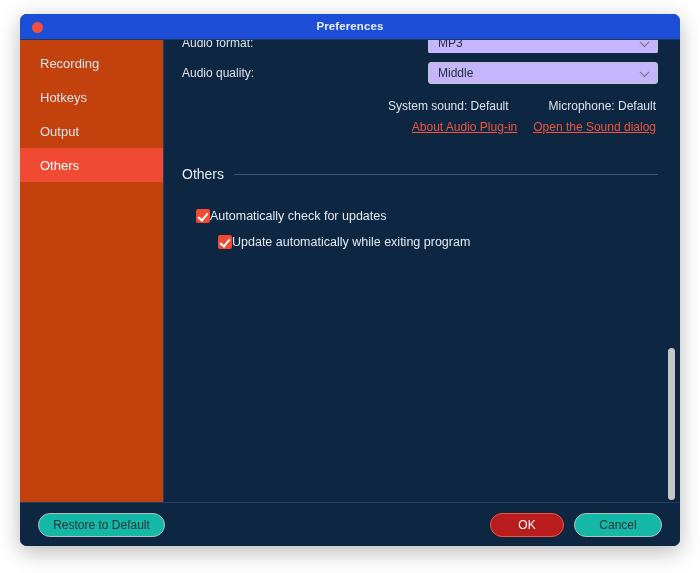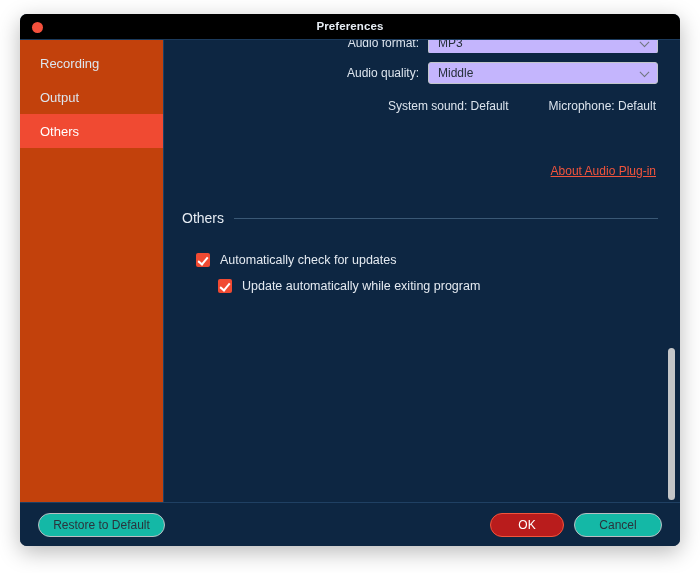--- a/index.html
+++ b/index.html
@@ -24,21 +24,21 @@
     box-shadow: 0 6px 22px rgba(0,0,0,0.28);
     display: flex;
     flex-direction: column;
   }
 
   
   #titlebar {
     position: relative;
     height: 26px;
     flex: 0 0 26px;
-    background: #000000;
+    background: #1d4ed8;
     border-bottom: 1px solid #1b3a5c;
   }
   #close-btn {
     position: absolute;
     left: 12px;
     top: 8px;
     width: 11px;
     height: 11px;
     border-radius: 50%;
     background: #f4503c;
@@ -90,21 +90,21 @@
   #content {
     position: absolute;
     inset: 0;
     padding: 0 22px 0 18px;
   }
 
   
   .form-row {
     display: flex;
     align-items: center;
-    justify-content: flex-end;
+    justify-content: space-between;
     gap: 9px;
   }
   #row-format { height: 21px; margin-top: -8px; overflow: hidden; }
   #row-quality { height: 26px; margin-top: 7px; }
 
   .field-label {
     color: #dce4ed;
     font-size: 12px;
     white-space: nowrap;
   }
@@ -149,21 +149,20 @@
     gap: 16px;
     margin-top: 7px;
     padding-right: 2px;
   }
   .link {
     color: #f2543c;
     font-size: 12px;
     text-decoration: underline;
     cursor: pointer;
     white-space: nowrap;
-    margin-top: 44px;
   }
 
   
   #section-others {
     display: flex;
     align-items: center;
     gap: 10px;
     margin-top: 32px;
   }
   #section-others-title {
@@ -173,21 +172,21 @@
   }
   #section-others-rule {
     flex: 1 1 auto;
     height: 1px;
     background: #3a5875;
   }
 
   .check-row {
     display: flex;
     align-items: center;
-    gap: 10px;
+    gap: 0;
     cursor: pointer;
   }
   #check-row-1 { margin-top: 27px; margin-left: 14px; }
   #check-row-2 { margin-top: 12px; margin-left: 36px; align-items: flex-end; }
 
   .checkbox {
     width: 14px;
     height: 14px;
     flex: 0 0 14px;
     background: #f04a32;
@@ -268,20 +267,23 @@
     <div id="window-title">Preferences</div>
   </div>
 
   <div id="body">
 
     <nav id="sidebar">
       <div class="nav-item">
         <span>Recording</span>
       </div>
       <div class="nav-item">
+        <span>Hotkeys</span>
+      </div>
+      <div class="nav-item">
         <span>Output</span>
       </div>
       <div class="nav-item selected">
         <span>Others</span>
       </div>
     </nav>
 
     <div id="content-wrap">
       <div id="content">
 
@@ -301,20 +303,21 @@
           </div>
         </div>
 
         <div id="row-devices">
           <span class="device-text">System sound:  Default</span>
           <span class="device-text">Microphone:  Default</span>
         </div>
 
         <div id="row-links">
           <span class="link">About Audio Plug-in</span>
+          <span class="link">Open the Sound dialog</span>
         </div>
 
         <div id="section-others">
           <span id="section-others-title">Others</span>
           <span id="section-others-rule"></span>
         </div>
 
         <div class="check-row" id="check-row-1">
           <span class="checkbox"></span>
           <span class="check-label">Automatically check for updates</span>

